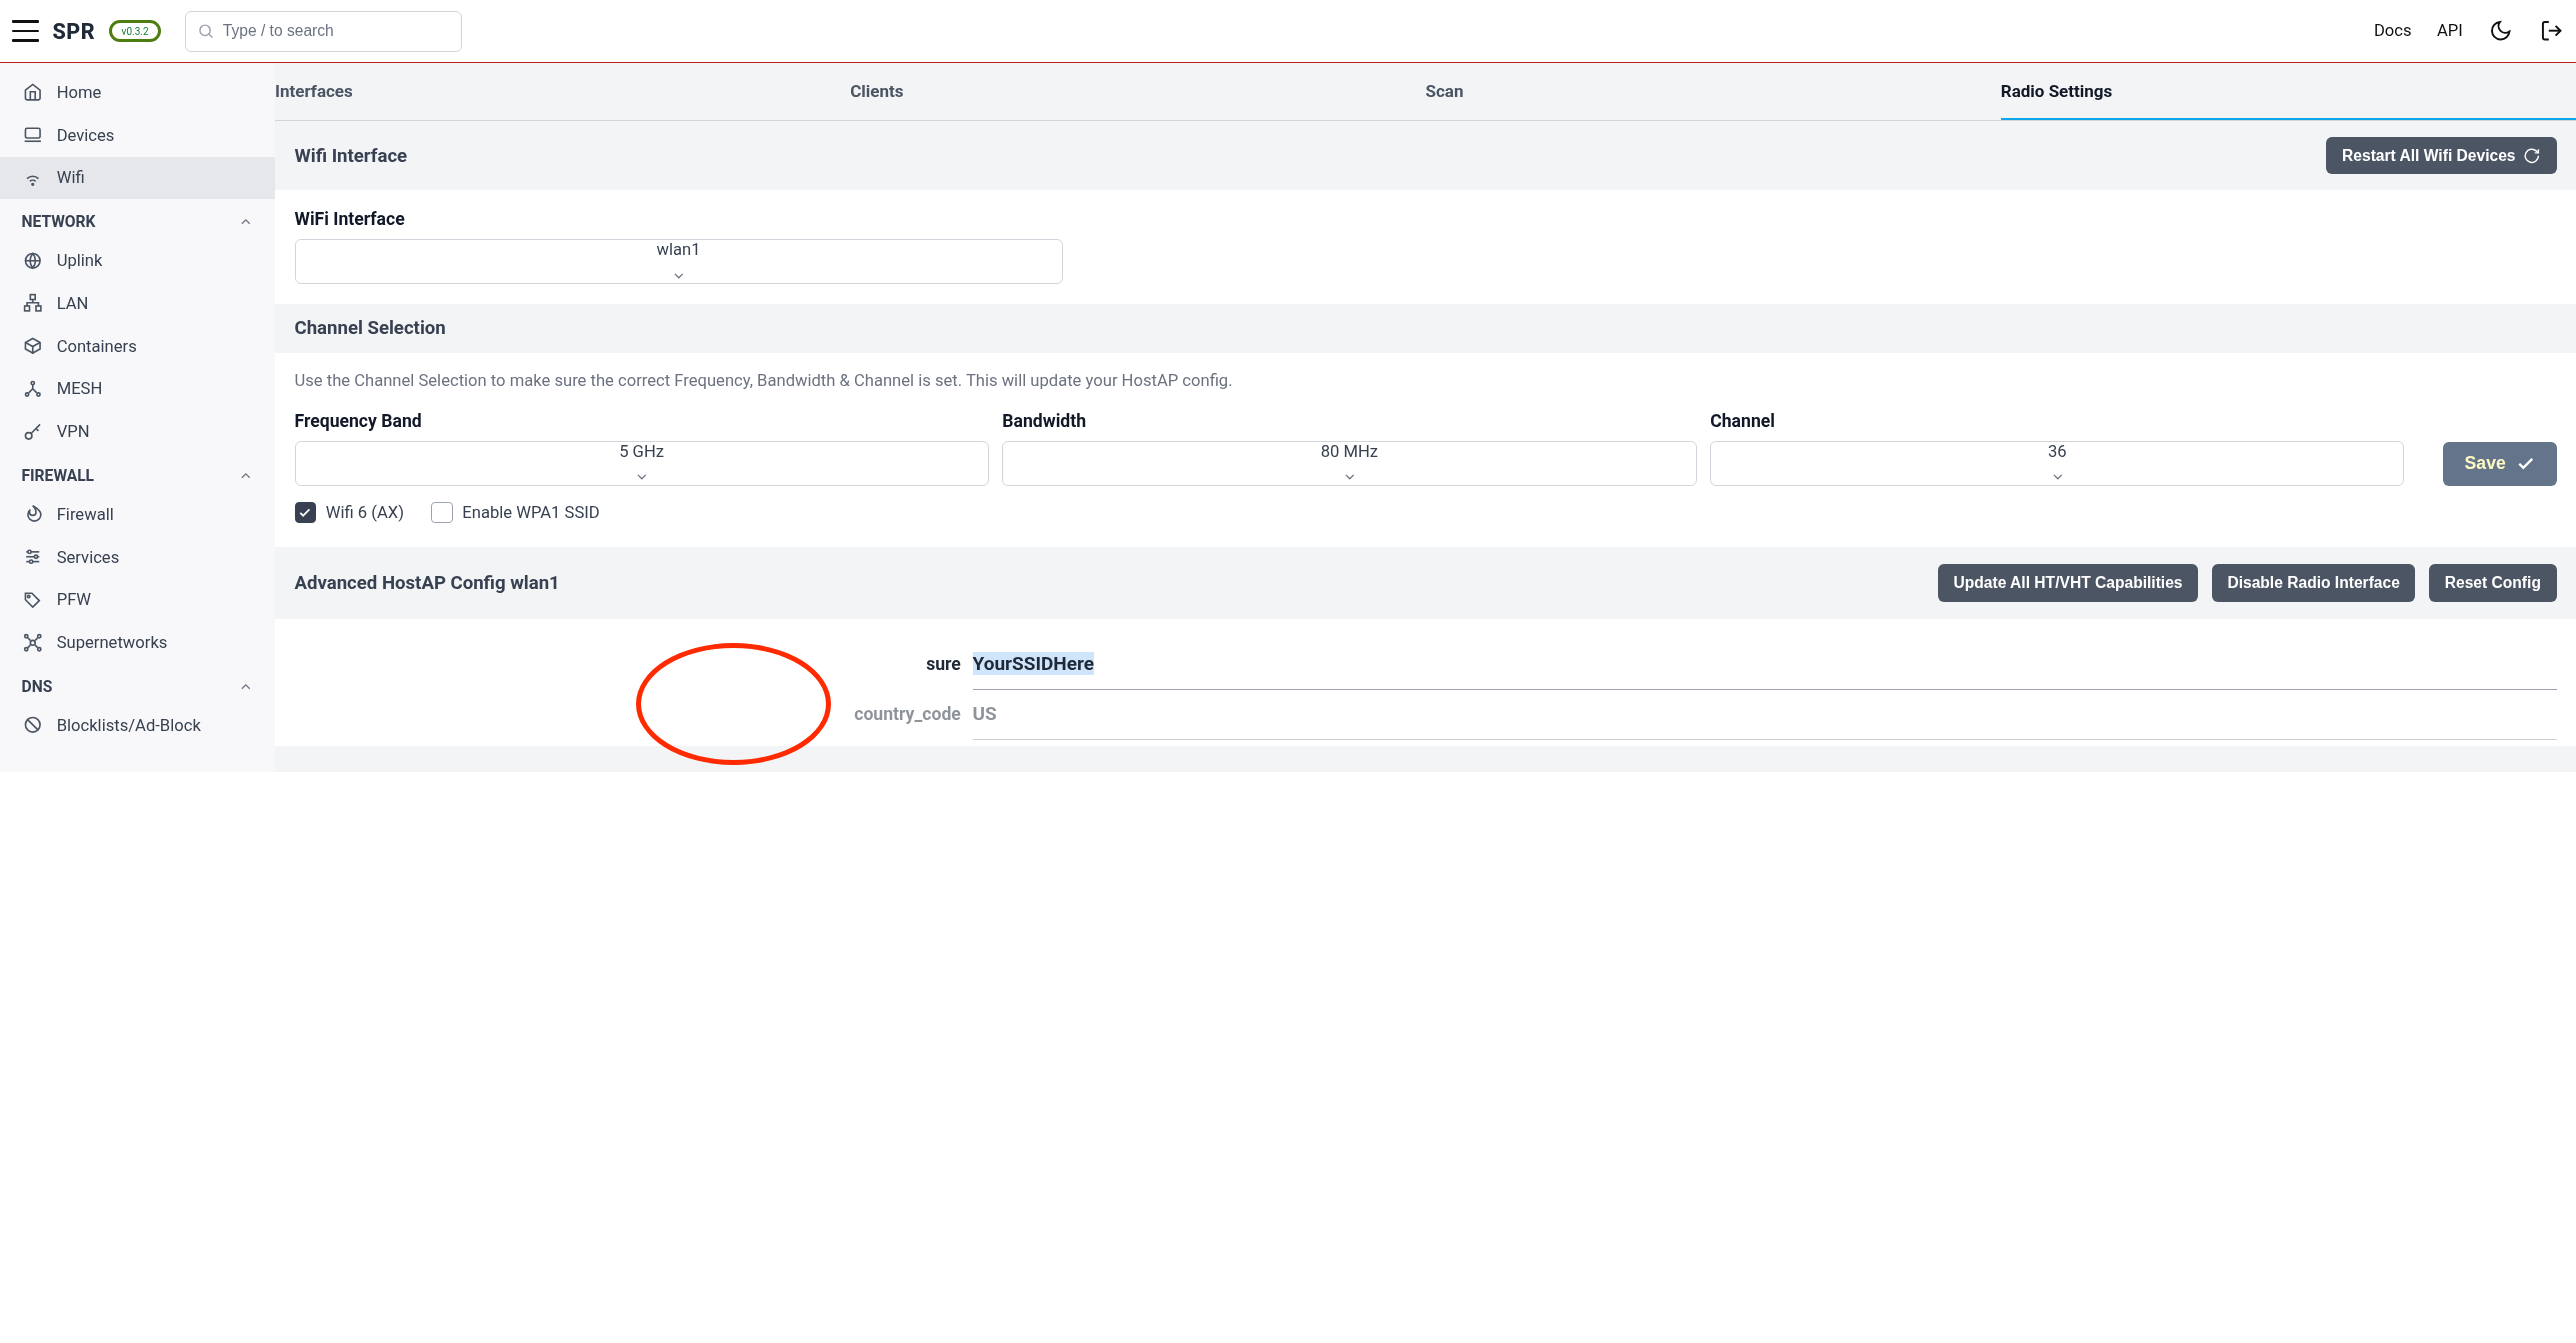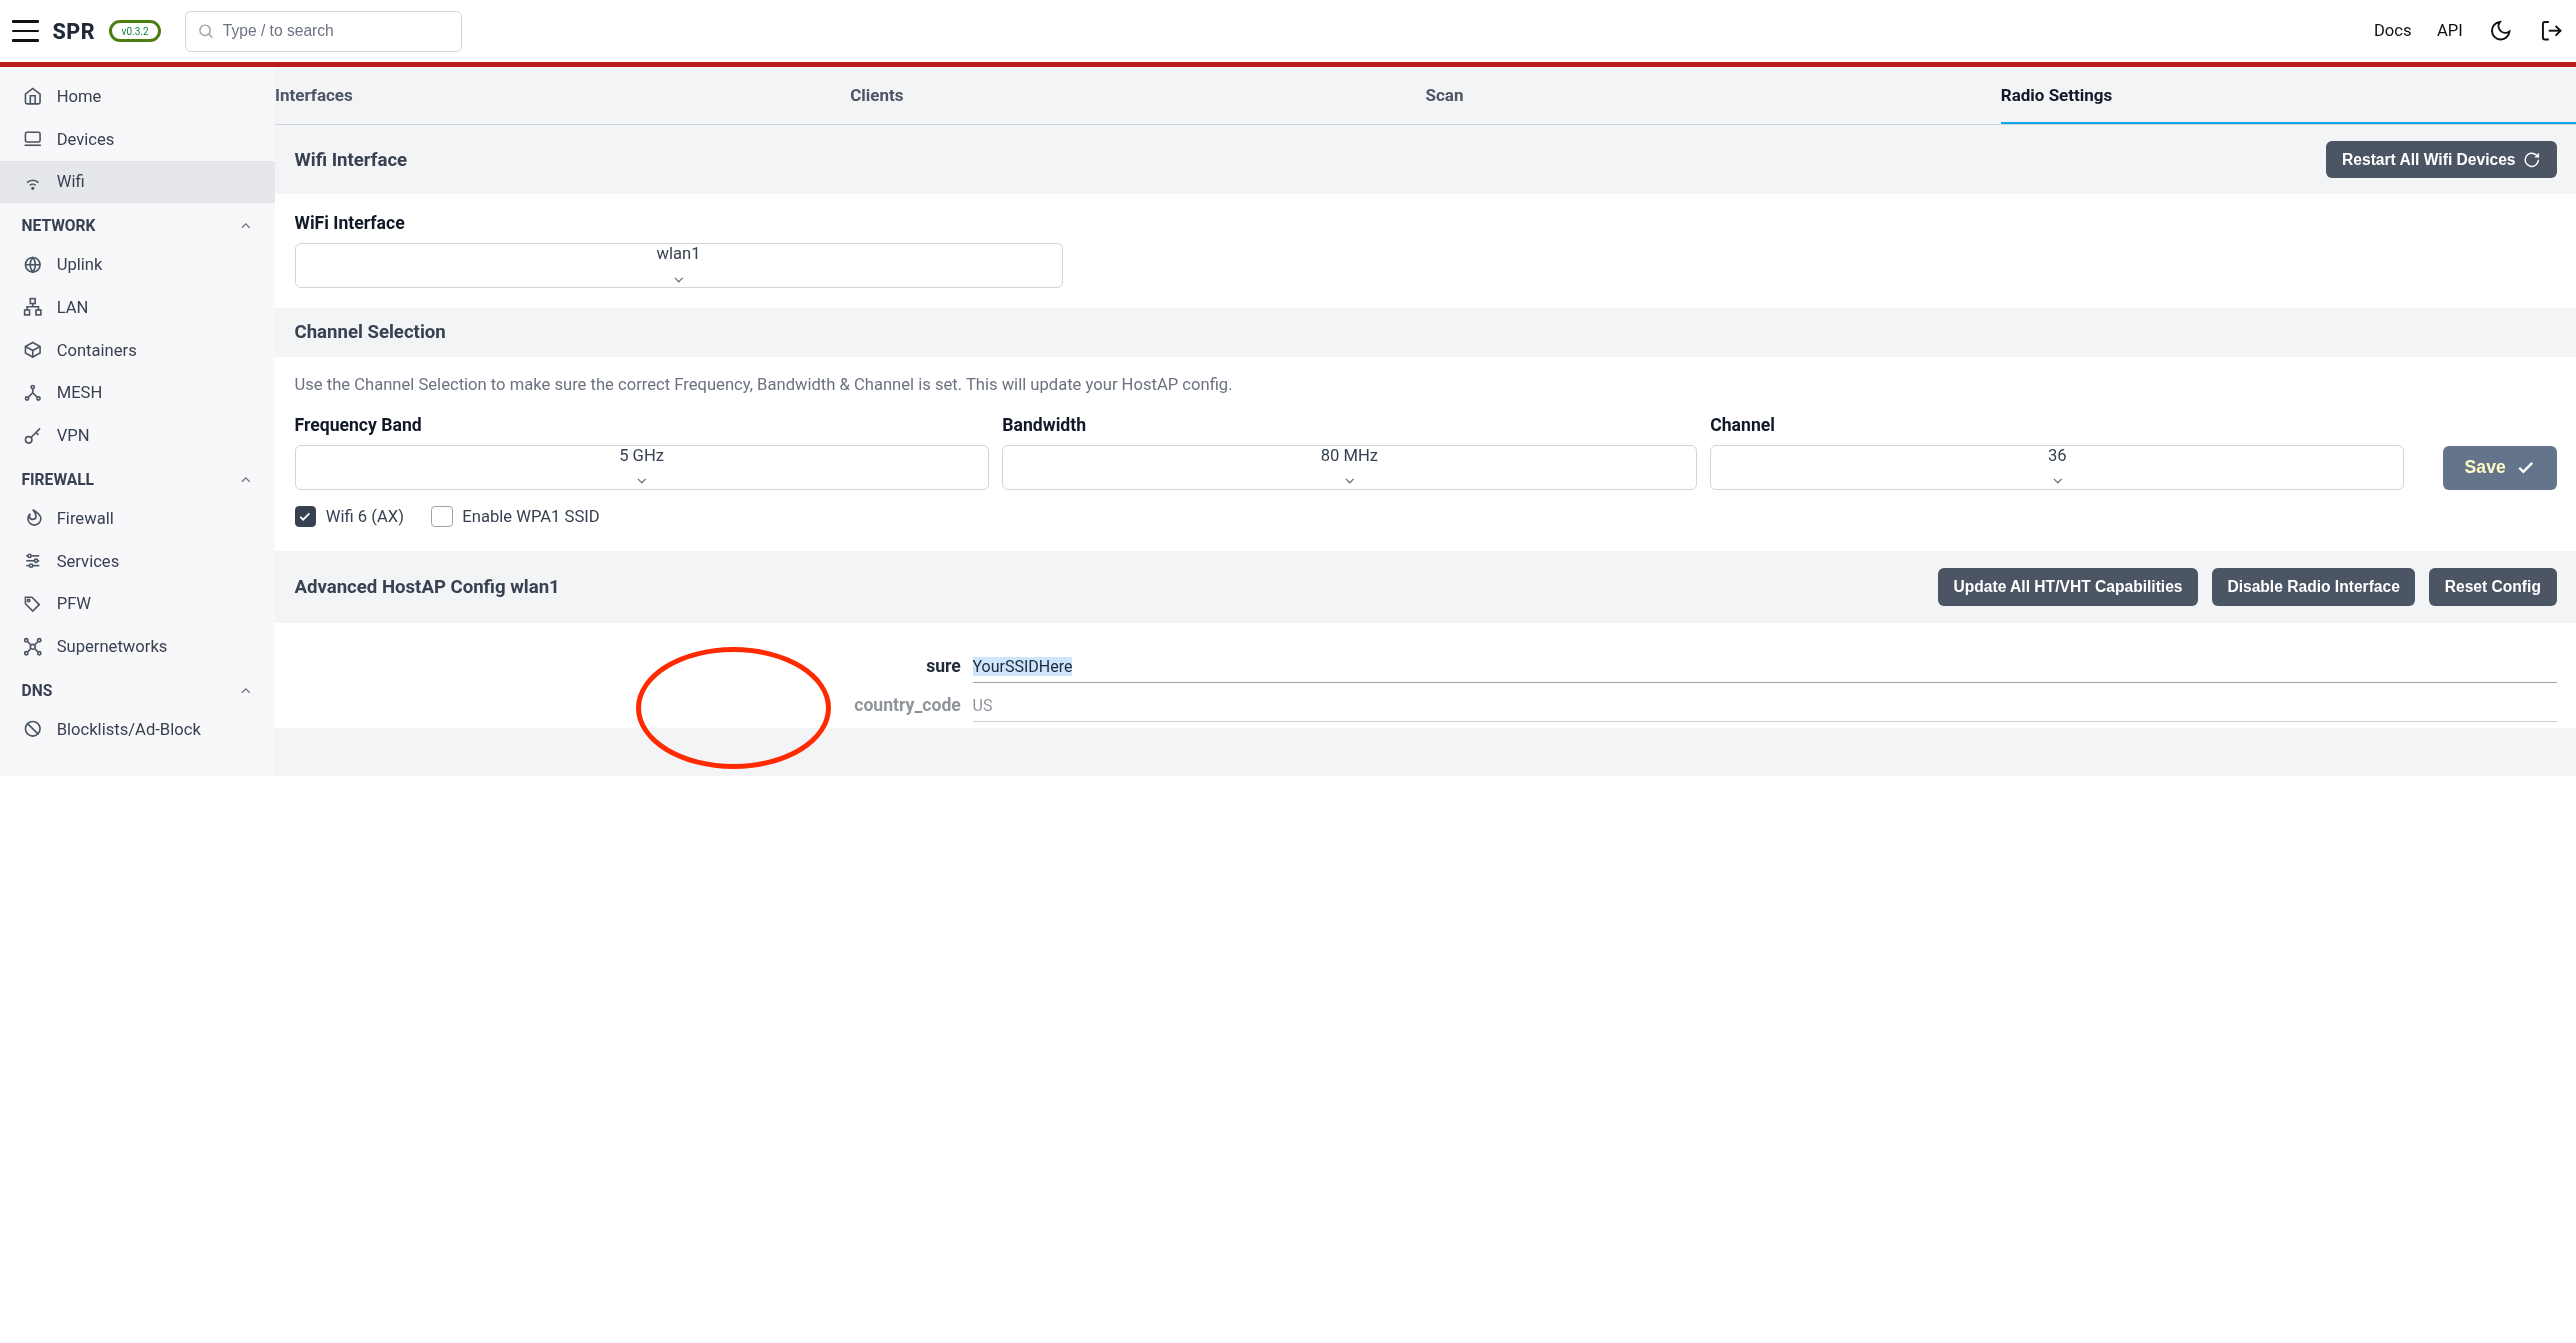--- a/index.html
+++ b/index.html
@@ -13,21 +13,21 @@
 .version { border: 3px solid #4d7c0f; border-radius: 13.7px; padding: 2.9px 9.8px; font-size: 10px; color: #15803d; }
 .search-wrap { position: relative; margin-left: 9.8px; }
 .search-wrap svg { position: absolute; left: 11.7px; top: 50%; transform: translateY(-50%); }
 .search-input { width: 277px; height: 41px; border: 1px solid #d1d5db; border-radius: 5.9px; padding: 0 13.7px 0 37px; font-size: 15.6px; color: #6b7280; background: #fff; outline: none; }
 .search-input::placeholder { color: #6b7280; }
 .top-right { margin-left: auto; display: flex; align-items: center; gap: 25.4px; }
 .top-link { font-size: 16.6px; color: #111; cursor: pointer; }
 .icon-btn { width: 25.4px; height: 25.4px; display: flex; align-items: center; justify-content: center; cursor: pointer; }
 
 
-.layout { display: flex; border-top: 5px solid #b91c1c; }
+.layout { display: flex; border-top: 1px solid #b91c1c; }
 .sidebar { width: 275px; background: #f8f8fa; padding-top: 7.8px; min-height: 709px; }
 .side-item { display: flex; align-items: center; gap: 13.7px; padding: 10.7px 21.5px; font-size: 16.6px; color: #374151; cursor: pointer; }
 .side-item.active { background: #e5e7eb; }
 .side-item .side-icon { width: 21.5px; height: 21.5px; display: flex; align-items: center; justify-content: center; flex-shrink: 0; }
 .side-header { display: flex; align-items: center; justify-content: space-between; padding: 13.7px 21.5px 7.8px 21.5px; font-size: 15.6px; font-weight: 700; color: #374151; }
 .chev { width: 15.6px; height: 15.6px; }
 
 
 .content { flex: 1; background: #f3f4f6; }
 .tabs { display: flex; background: #f3f4f6; }
@@ -52,21 +52,21 @@
 .checkbox-row { display: flex; gap: 27px; margin-top: 15.6px; align-items: center; }
 .chk { display: inline-flex; align-items: center; gap: 9.8px; font-size: 16.6px; color: #374151; }
 .chk-box { width: 21.5px; height: 21.5px; border-radius: 3.9px; border: 1px solid #9ca3af; background: #fff; display: flex; align-items: center; justify-content: center; }
 .chk-box.checked { background: #374151; border-color: #374151; }
 
 .actions-bar { display: flex; align-items: center; justify-content: space-between; padding: 17.6px 19.5px; }
 .actions-right { display: flex; gap: 13.7px; }
 
 .kv-row { display: flex; align-items: baseline; padding: 5.9px 0; }
 .kv-key { width: 678px; text-align: right; font-size: 17.6px; font-weight: 700; padding-right: 11.7px; }
-.kv-val { flex: 1; font-size: 16px; border-bottom: 1px solid #9ca3af; padding-bottom: 6px; }
+.kv-val { flex: 1; font-size: 19px; border-bottom: 1px solid #9ca3af; padding-bottom: 14px; font-weight: bold; }
 .kv-val.highlight { }
 .highlight-span { background: #cfe5fb; }
 
 
 .anno-circle { position: absolute; border: 5.9px solid #ff2a00; border-radius: 50%; pointer-events: none; }
 
 .content-area { position: relative; }
 
 svg { display: block; }
 </style>

